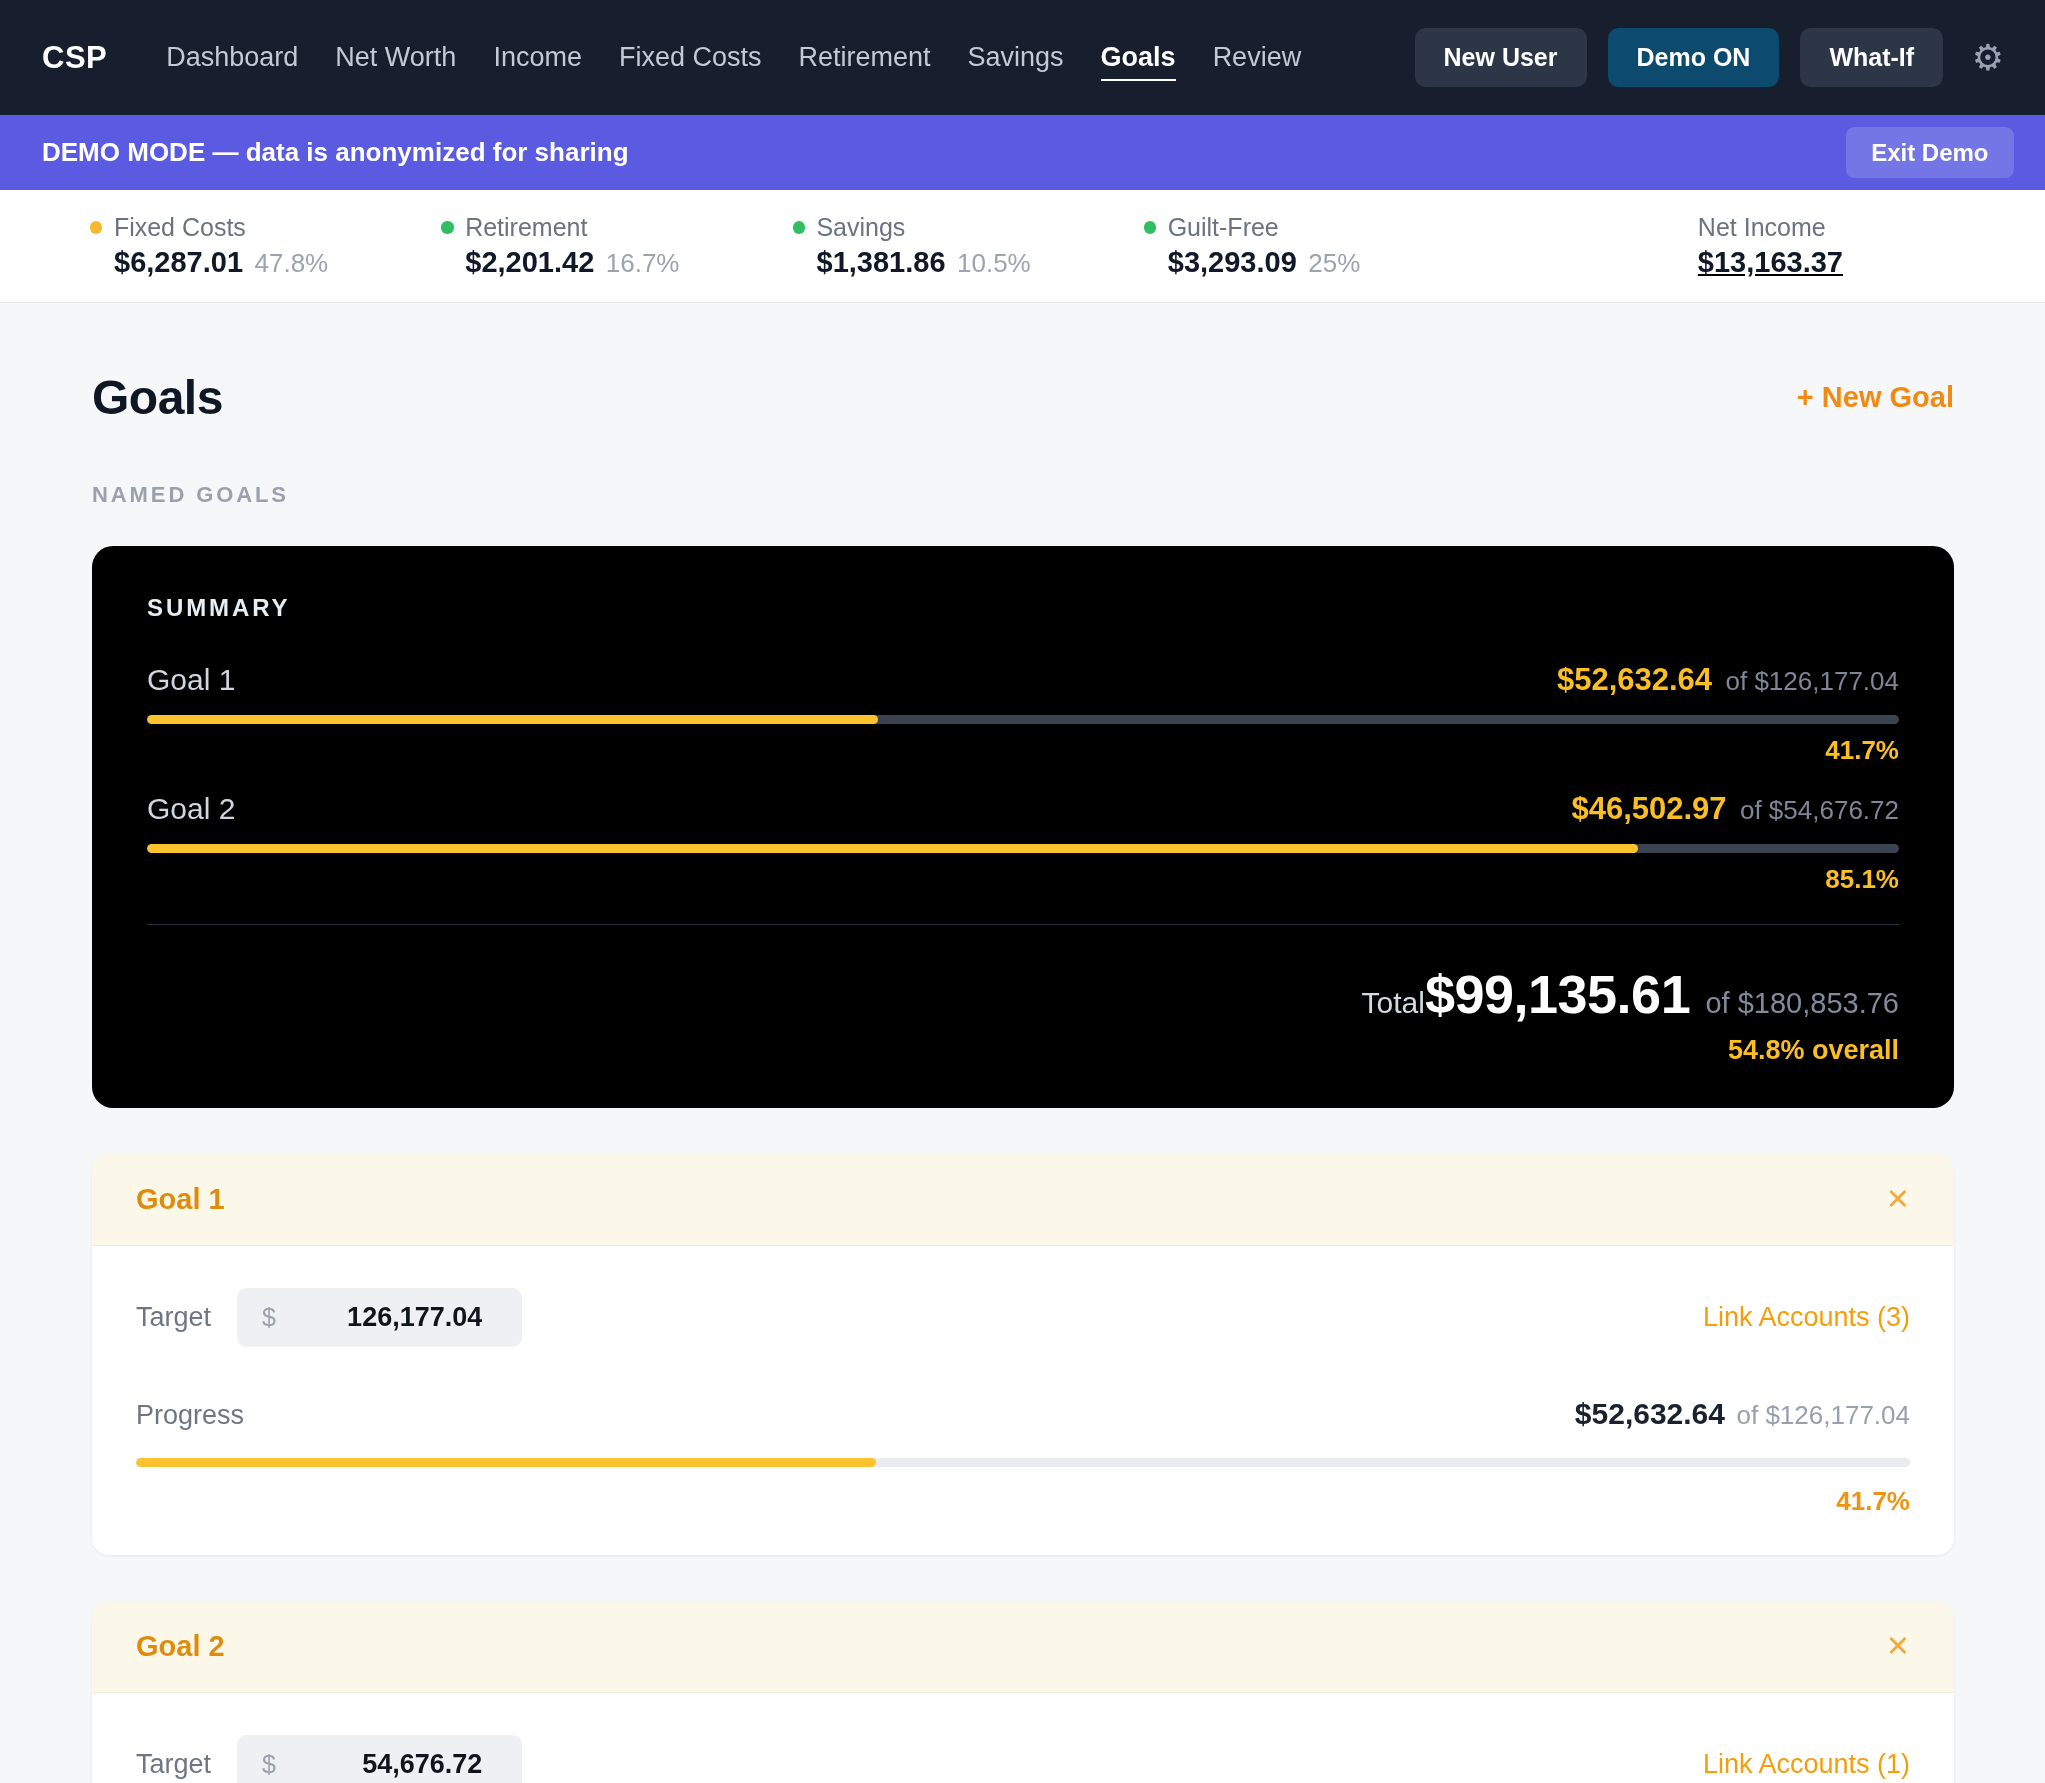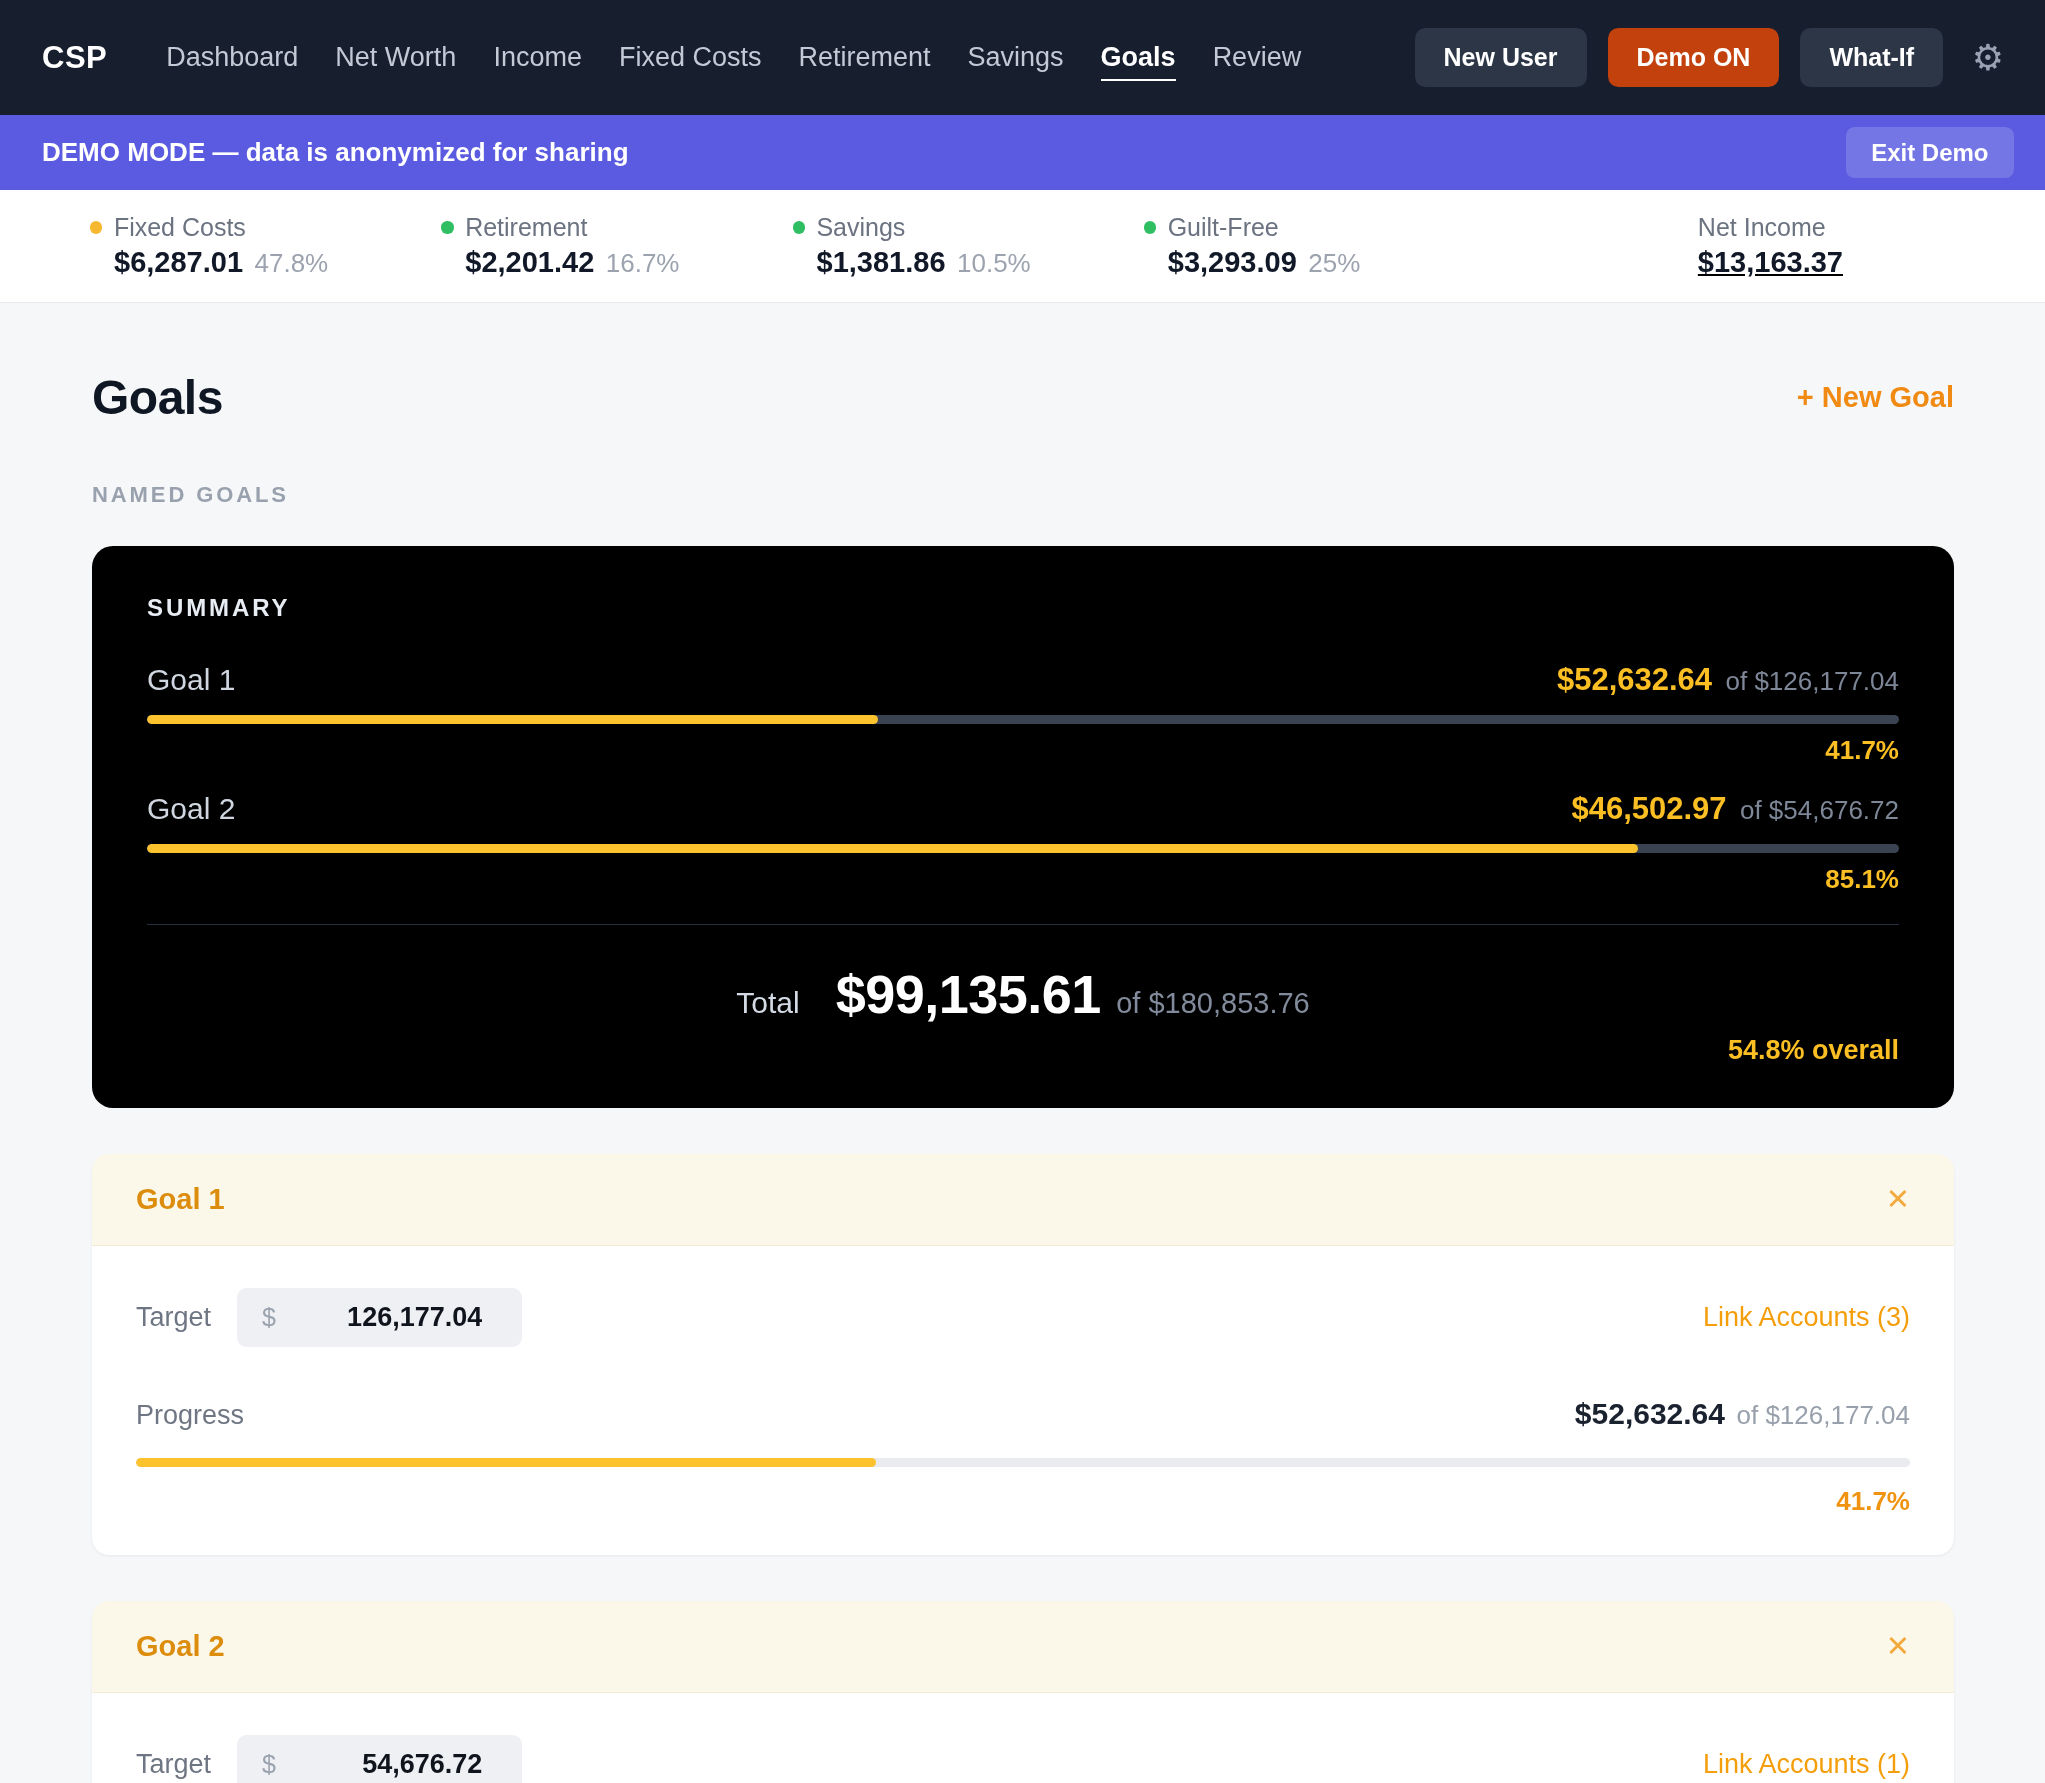--- a/index.html
+++ b/index.html
@@ -26,21 +26,21 @@
     color: #ffffff; font-weight: 700;
     border-bottom: 2.9px solid #ffffff; padding-bottom: 5.7px;
   }
   .nav-actions { margin-left: auto; display: flex; align-items: center; gap: 21px; }
   .btn {
     border: none; cursor: pointer; color: #fff; font-weight: 700;
     font-size: 25px; padding: 15.3px 29px; border-radius: 10.5px;
     font-family: inherit;
   }
   .btn-dark { background: #2c3646; }
-  .btn-purple { background: #c2410c; }
+  .btn-purple { background: #0c4a6e; }
   .gear { font-size: 36px; color: #98a2b3; cursor: pointer; margin-left: 7.6px; line-height: 1; }
 
   
   .demo-banner {
     height: 75px; background: #5a5be0; color: #fff;
     display: flex; align-items: center; padding: 0 32.5px 0 42px;
   }
   .demo-banner-message { font-size: 26px; font-weight: 700; }
   .exit-demo {
     margin-left: auto; background: rgba(255,255,255,0.17); color: #fff;
@@ -85,21 +85,21 @@
   .srow { margin-bottom: 25px; }
   .srow-top { display: flex; justify-content: space-between; align-items: baseline; margin-bottom: 17px; }
   .srow-name { font-size: 30px; color: #cfd6e0; }
   .srow-amounts { display: flex; align-items: baseline; gap: 13.4px; }
   .srow-amt { font-size: 31px; font-weight: 700; color: #fbbf24; }
   .srow-of { font-size: 26px; color: #7e8798; }
   .track { height: 8.6px; border-radius: 4.8px; background: #3a4351; overflow: hidden; }
   .track .fill { height: 100%; border-radius: 4.8px; background: #fcc32e; }
   .srow-pct { margin-top: 11.5px; text-align: right; font-size: 26px; font-weight: 700; color: #fbbf24; }
   .summary-divider { height: 1px; background: #273042; margin: 29px 0 38px; }
-  .total-row { display: flex; justify-content: center; align-items: baseline; gap: 36px; }
+  .total-row { display: flex; justify-content: flex-end; align-items: baseline; }
   .total-label { font-size: 30px; color: #d3dae4; }
   .total-amounts { display: flex; align-items: baseline; gap: 15.3px; }
   .total-amt { font-size: 54px; font-weight: 800; color: #ffffff; letter-spacing: -0.5px; }
   .total-of { font-size: 29px; color: #828b9b; }
   .total-overall { margin-top: 9.6px; text-align: right; font-size: 27px; font-weight: 700; color: #fbbf24; }
 
   
   .goal-card {
     margin-top: 46px; background: #ffffff; border-radius: 17px;
     box-shadow: 0 1px 2.9px rgba(16,24,40,0.07); overflow: hidden;

